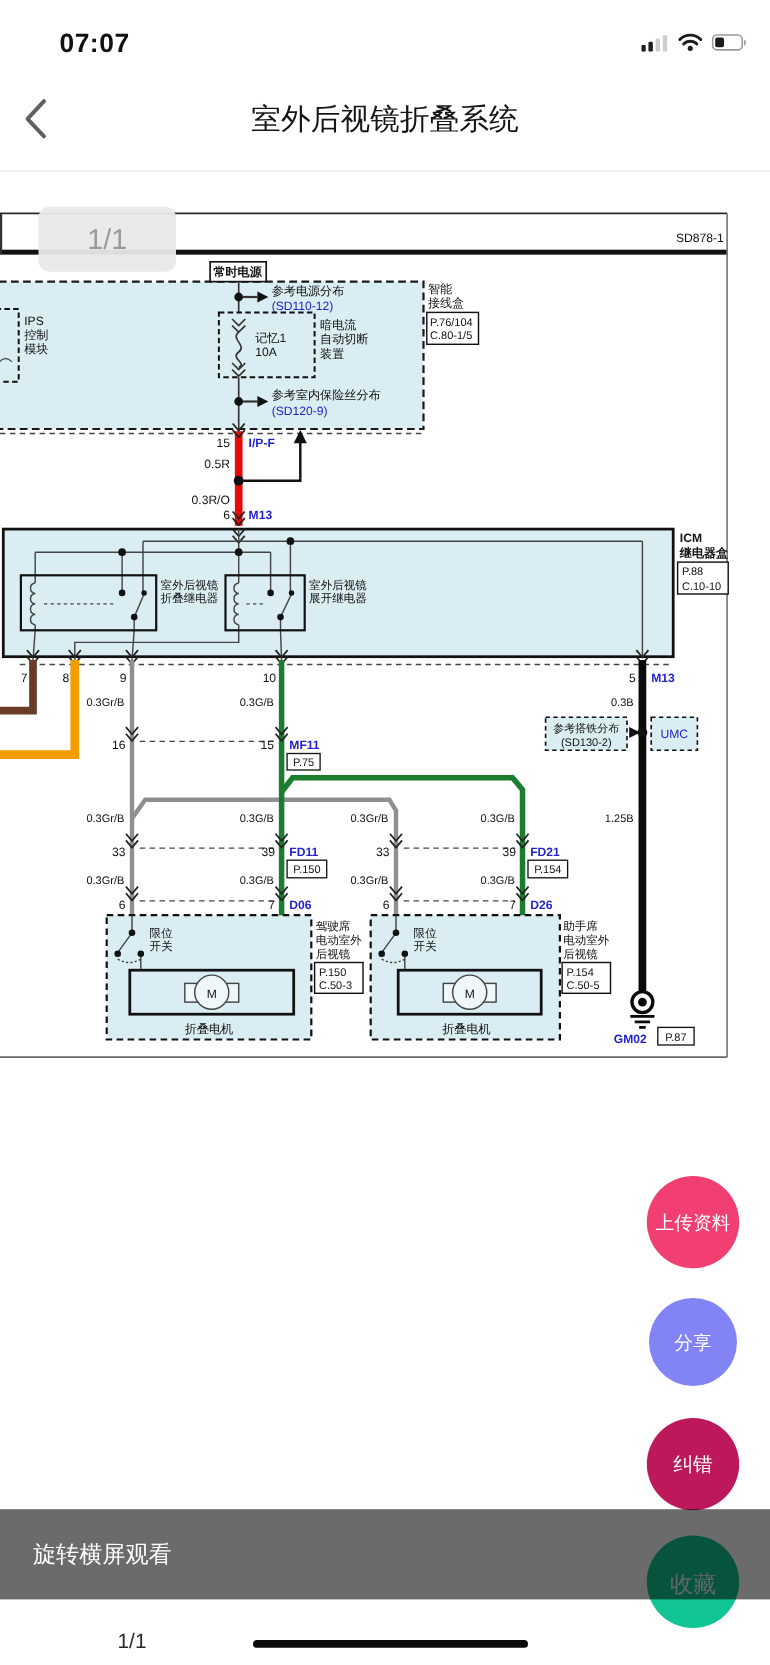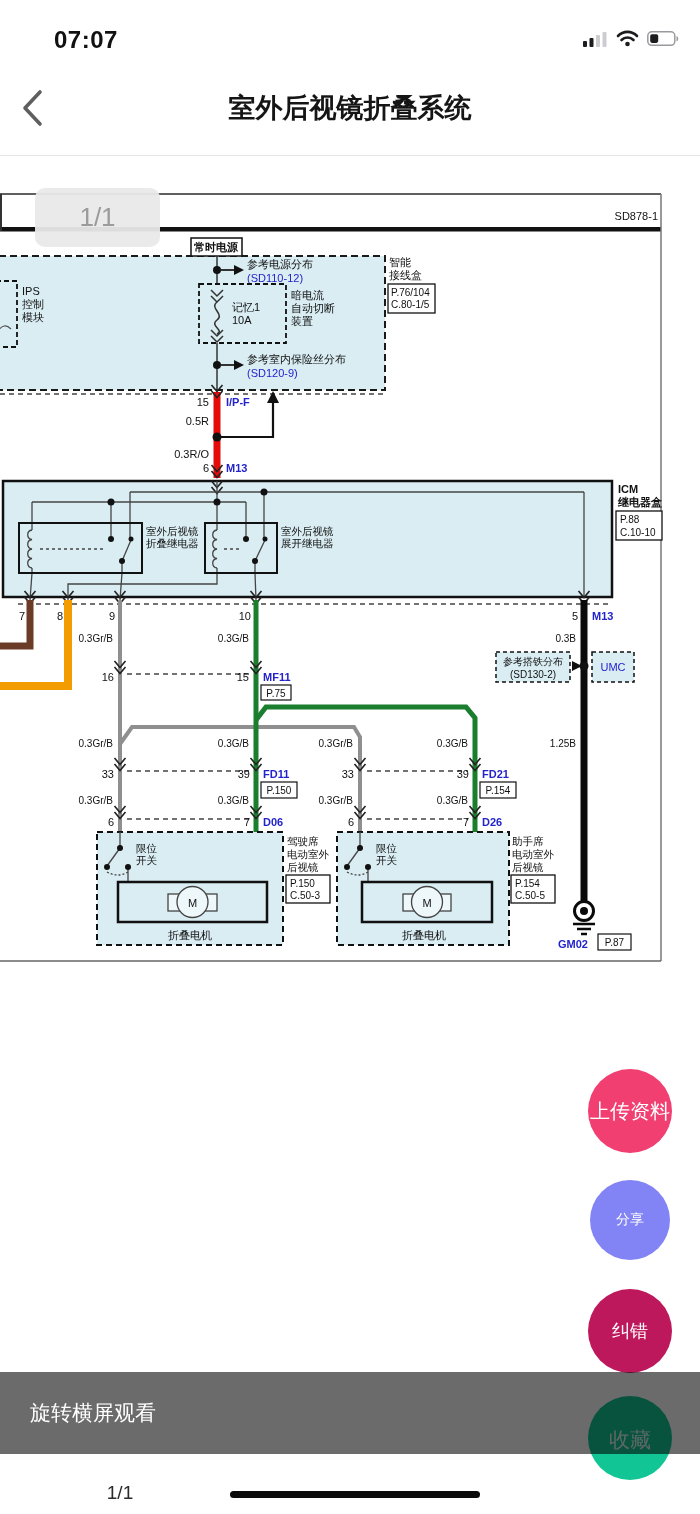--- a/index.html
+++ b/index.html
@@ -6,36 +6,36 @@
   body{width:700px;height:1514px;position:relative;overflow:hidden;
        font-family:"Liberation Sans","DejaVu Sans",sans-serif;color:#111;}
   
   .statusbar{position:absolute;left:0;top:0;width:700px;height:60px;}
   .time{position:absolute;left:54px;top:26px;font-size:24px;font-weight:bold;letter-spacing:.5px;}
   .sicons{position:absolute;right:20px;top:30px;display:flex;align-items:center;gap:8px;}
   
   .navbar{position:absolute;left:0;top:60px;width:700px;height:95px;border-bottom:1px solid #e6e6e6;background:#fff;}
   .back{position:absolute;left:16px;top:24px;width:36px;height:48px;cursor:pointer;}
   .title{position:absolute;left:0;top:0;width:700px;height:95px;display:flex;align-items:center;justify-content:center;
-         font-size:27px;font-weight:700;color:#151515;}
+         font-size:27px;font-weight:400;color:#151515;}
   
   .diagram-wrap{position:absolute;left:0;top:0;width:644px;height:1000px;}
   .page-badge{position:absolute;left:35px;top:188px;width:125px;height:59px;background:rgba(233,233,233,.95);
               border-radius:10px;display:flex;align-items:center;justify-content:center;
               font-size:26px;color:#9b9b9b;}
   svg text{font-family:"Liberation Sans","DejaVu Sans",sans-serif;}
   .t{font-size:11px;fill:#111;}
   .ts{font-size:10.5px;fill:#111;}
   .tb{fill:#2323cc;}
   .tw{font-size:10px;fill:#111;}
   
   .fab{position:absolute;border-radius:50%;display:flex;align-items:center;justify-content:center;
        color:#fff;cursor:pointer;}
-  .fab.upload{left:588px;top:1069px;width:84px;height:84px;background:#f23f72;font-size:20px;}
-  .fab.share{left:590px;top:1180px;width:80px;height:80px;background:#8283f5;font-size:14px;}
+  .fab.upload{left:588px;top:1069px;width:84px;height:84px;background:#f23f72;font-size:17px;}
+  .fab.share{left:590px;top:1180px;width:80px;height:80px;background:#8283f5;font-size:17px;}
   .fab.report{left:588px;top:1289px;width:84px;height:84px;background:#be185d;font-size:18px;}
   
   .fav{position:absolute;left:588px;top:1396px;width:84px;height:84px;border-radius:50%;background:#12c595;
        z-index:5;display:flex;align-items:flex-start;justify-content:center;cursor:pointer;}
   .fav span{margin-top:30px;font-size:21px;color:rgba(255,255,255,.85);}
   
   .tipbar{position:absolute;left:0;top:1372px;width:700px;height:82px;background:rgba(0,0,0,.58);z-index:6;}
   .tipbar .tip{position:absolute;left:30px;top:0;height:82px;display:flex;align-items:center;color:#fff;font-size:21px;}
   .tipbar .gotit{position:absolute;right:32px;top:0;height:82px;display:flex;align-items:center;
                  color:#e0452e;font-size:24px;cursor:pointer;}

